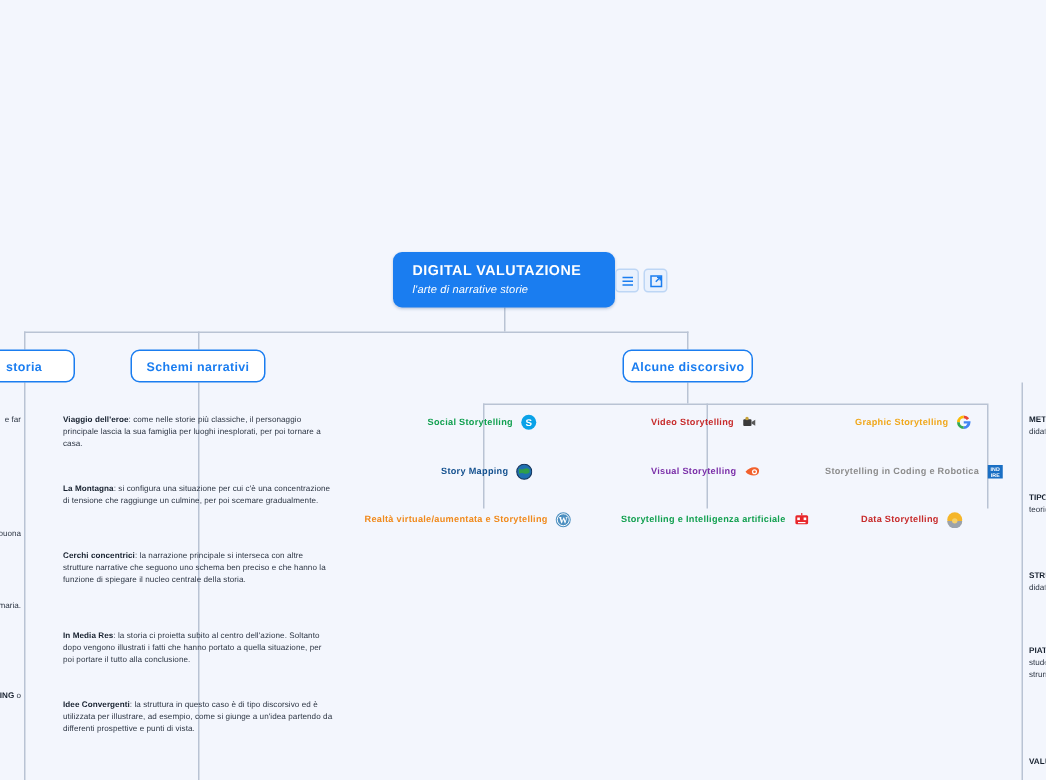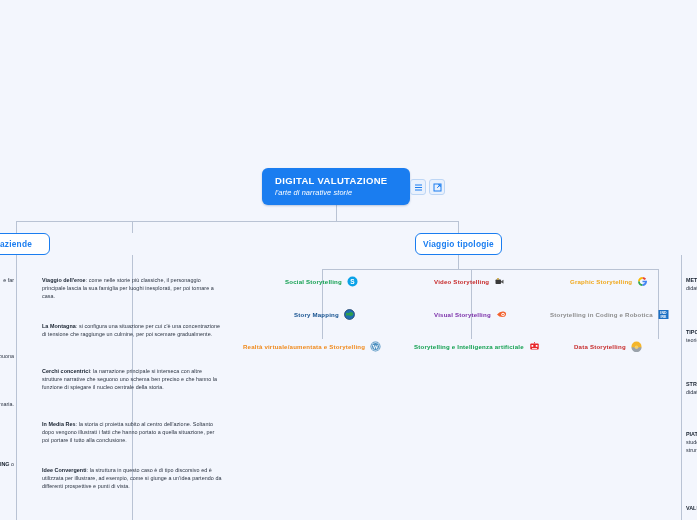--- a/index.html
+++ b/index.html
@@ -122,24 +122,27 @@
     <div class="tool">
       <svg width="9" height="9" viewBox="0 0 9 9" aria-hidden="true">
         <rect x="1" y="1" width="7" height="7" fill="none" stroke="#1a7df0" stroke-width="1"></rect>
         <path d="M4.2 4.8 L7 2" stroke="#1a7df0" stroke-width="1" fill="none"></path>
         <path d="M5 1.8 H7.2 V4" stroke="#1a7df0" stroke-width="1" fill="none"></path>
       </svg>
     </div>
   </div>
 
   <div class="pill" id="pill-aziende">
-      <span>aziende</span>
+      <span>storia</span>
+    </div>
+  <div class="pill" id="pill-schemi">
+      <span>Schemi narrativi</span>
     </div>
   <div class="pill" id="pill-tipologie">
-      <span>Viaggio tipologie</span>
+      <span>Alcune discorsivo</span>
     </div>
 
   <div class="tblock" style="top:276px;">
     <b>Viaggio dell'eroe</b><span>: come nelle storie più classiche, il personaggio principale lascia la sua famiglia per luoghi inesplorati, per poi tornare a casa.</span>
   </div>
   <div class="tblock" style="top:322px;">
     <b>La Montagna</b><span>: si configura una situazione per cui c'è una concentrazione di tensione che raggiunge un culmine, per poi scemare gradualmente.</span>
   </div>
   <div class="tblock" style="top:367px;">
     <b>Cerchi concentrici</b><span>: la narrazione principale si interseca con altre strutture narrative che seguono uno schema ben preciso e che hanno la funzione di spiegare il nucleo centrale della storia.</span>

